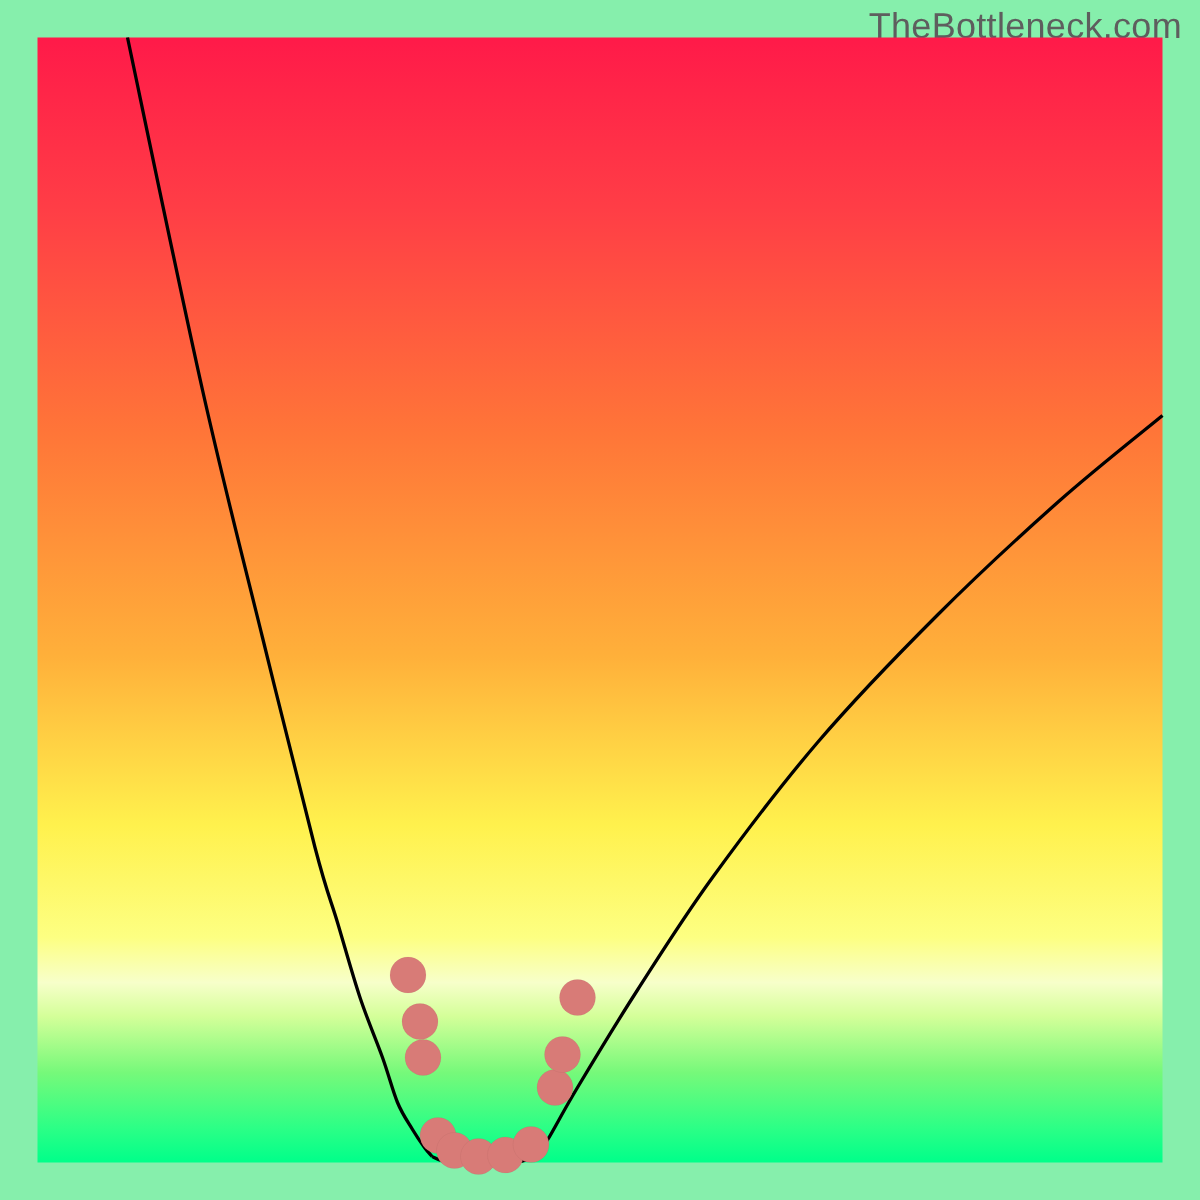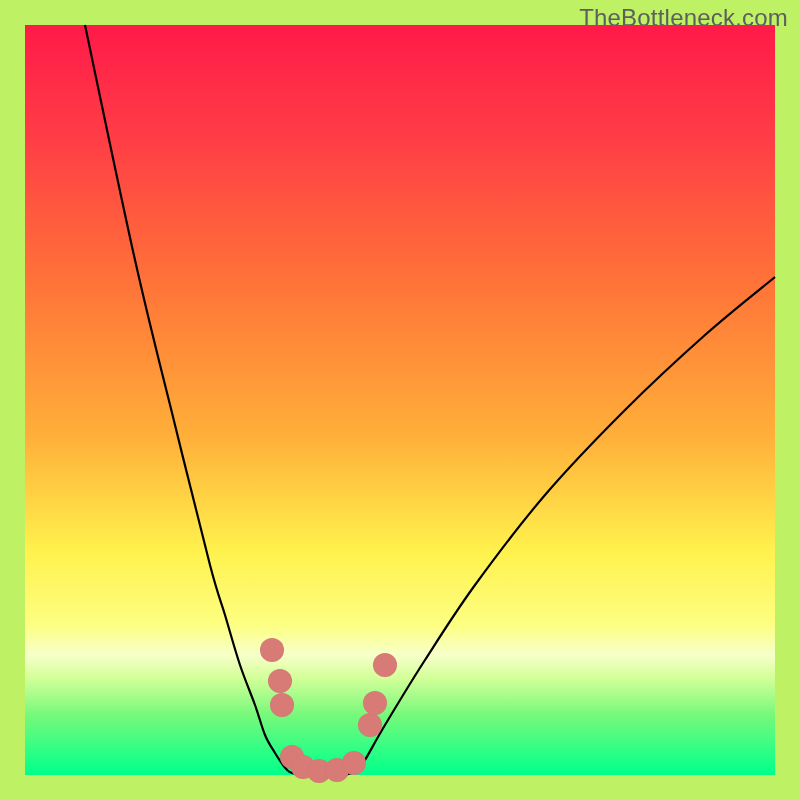--- a/index.html
+++ b/index.html
@@ -8,21 +8,21 @@
     width: 800px;
     height: 800px;
     background: #000;
     overflow: hidden;
     font-family: Arial, Helvetica, sans-serif;
   }
   .outer {
     position: relative;
     width: 800px;
     height: 800px;
-    background: #bef264;
+    background: #86efac;
   }
   .plot {
     position: absolute;
     left: 25px;
     top: 25px;
     width: 750px;
     height: 750px;
     
     background: linear-gradient(
       to bottom,

